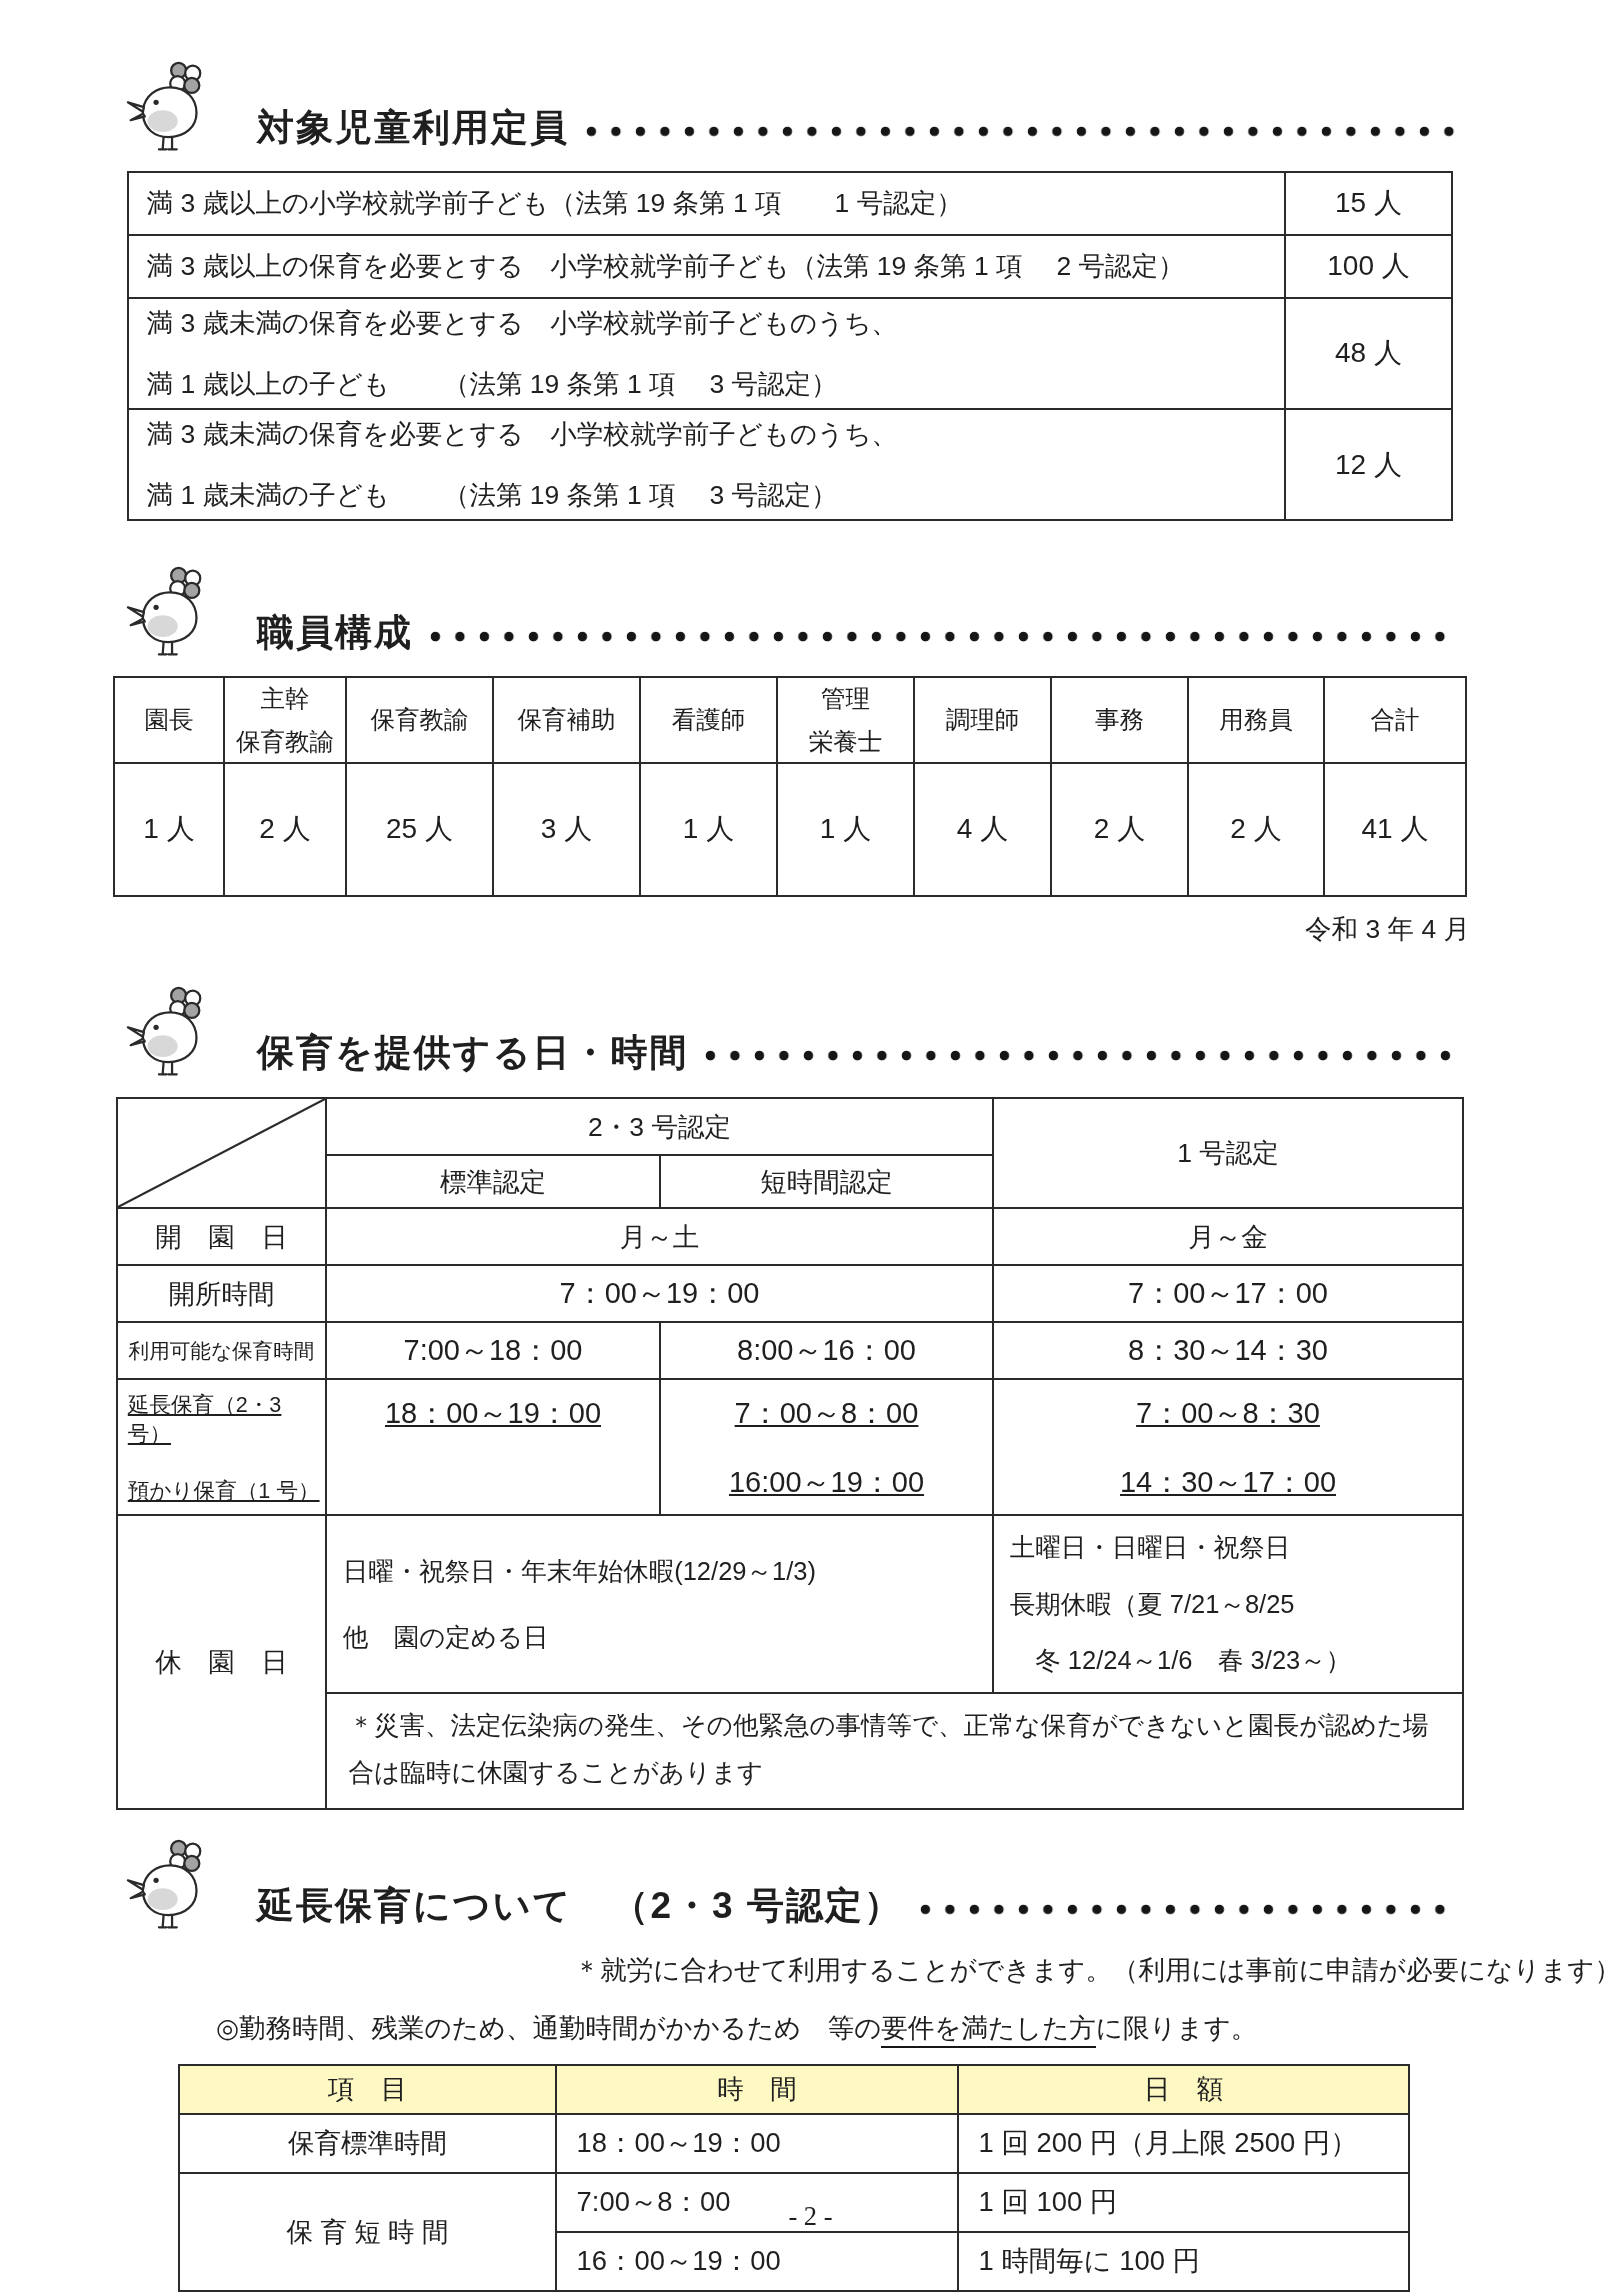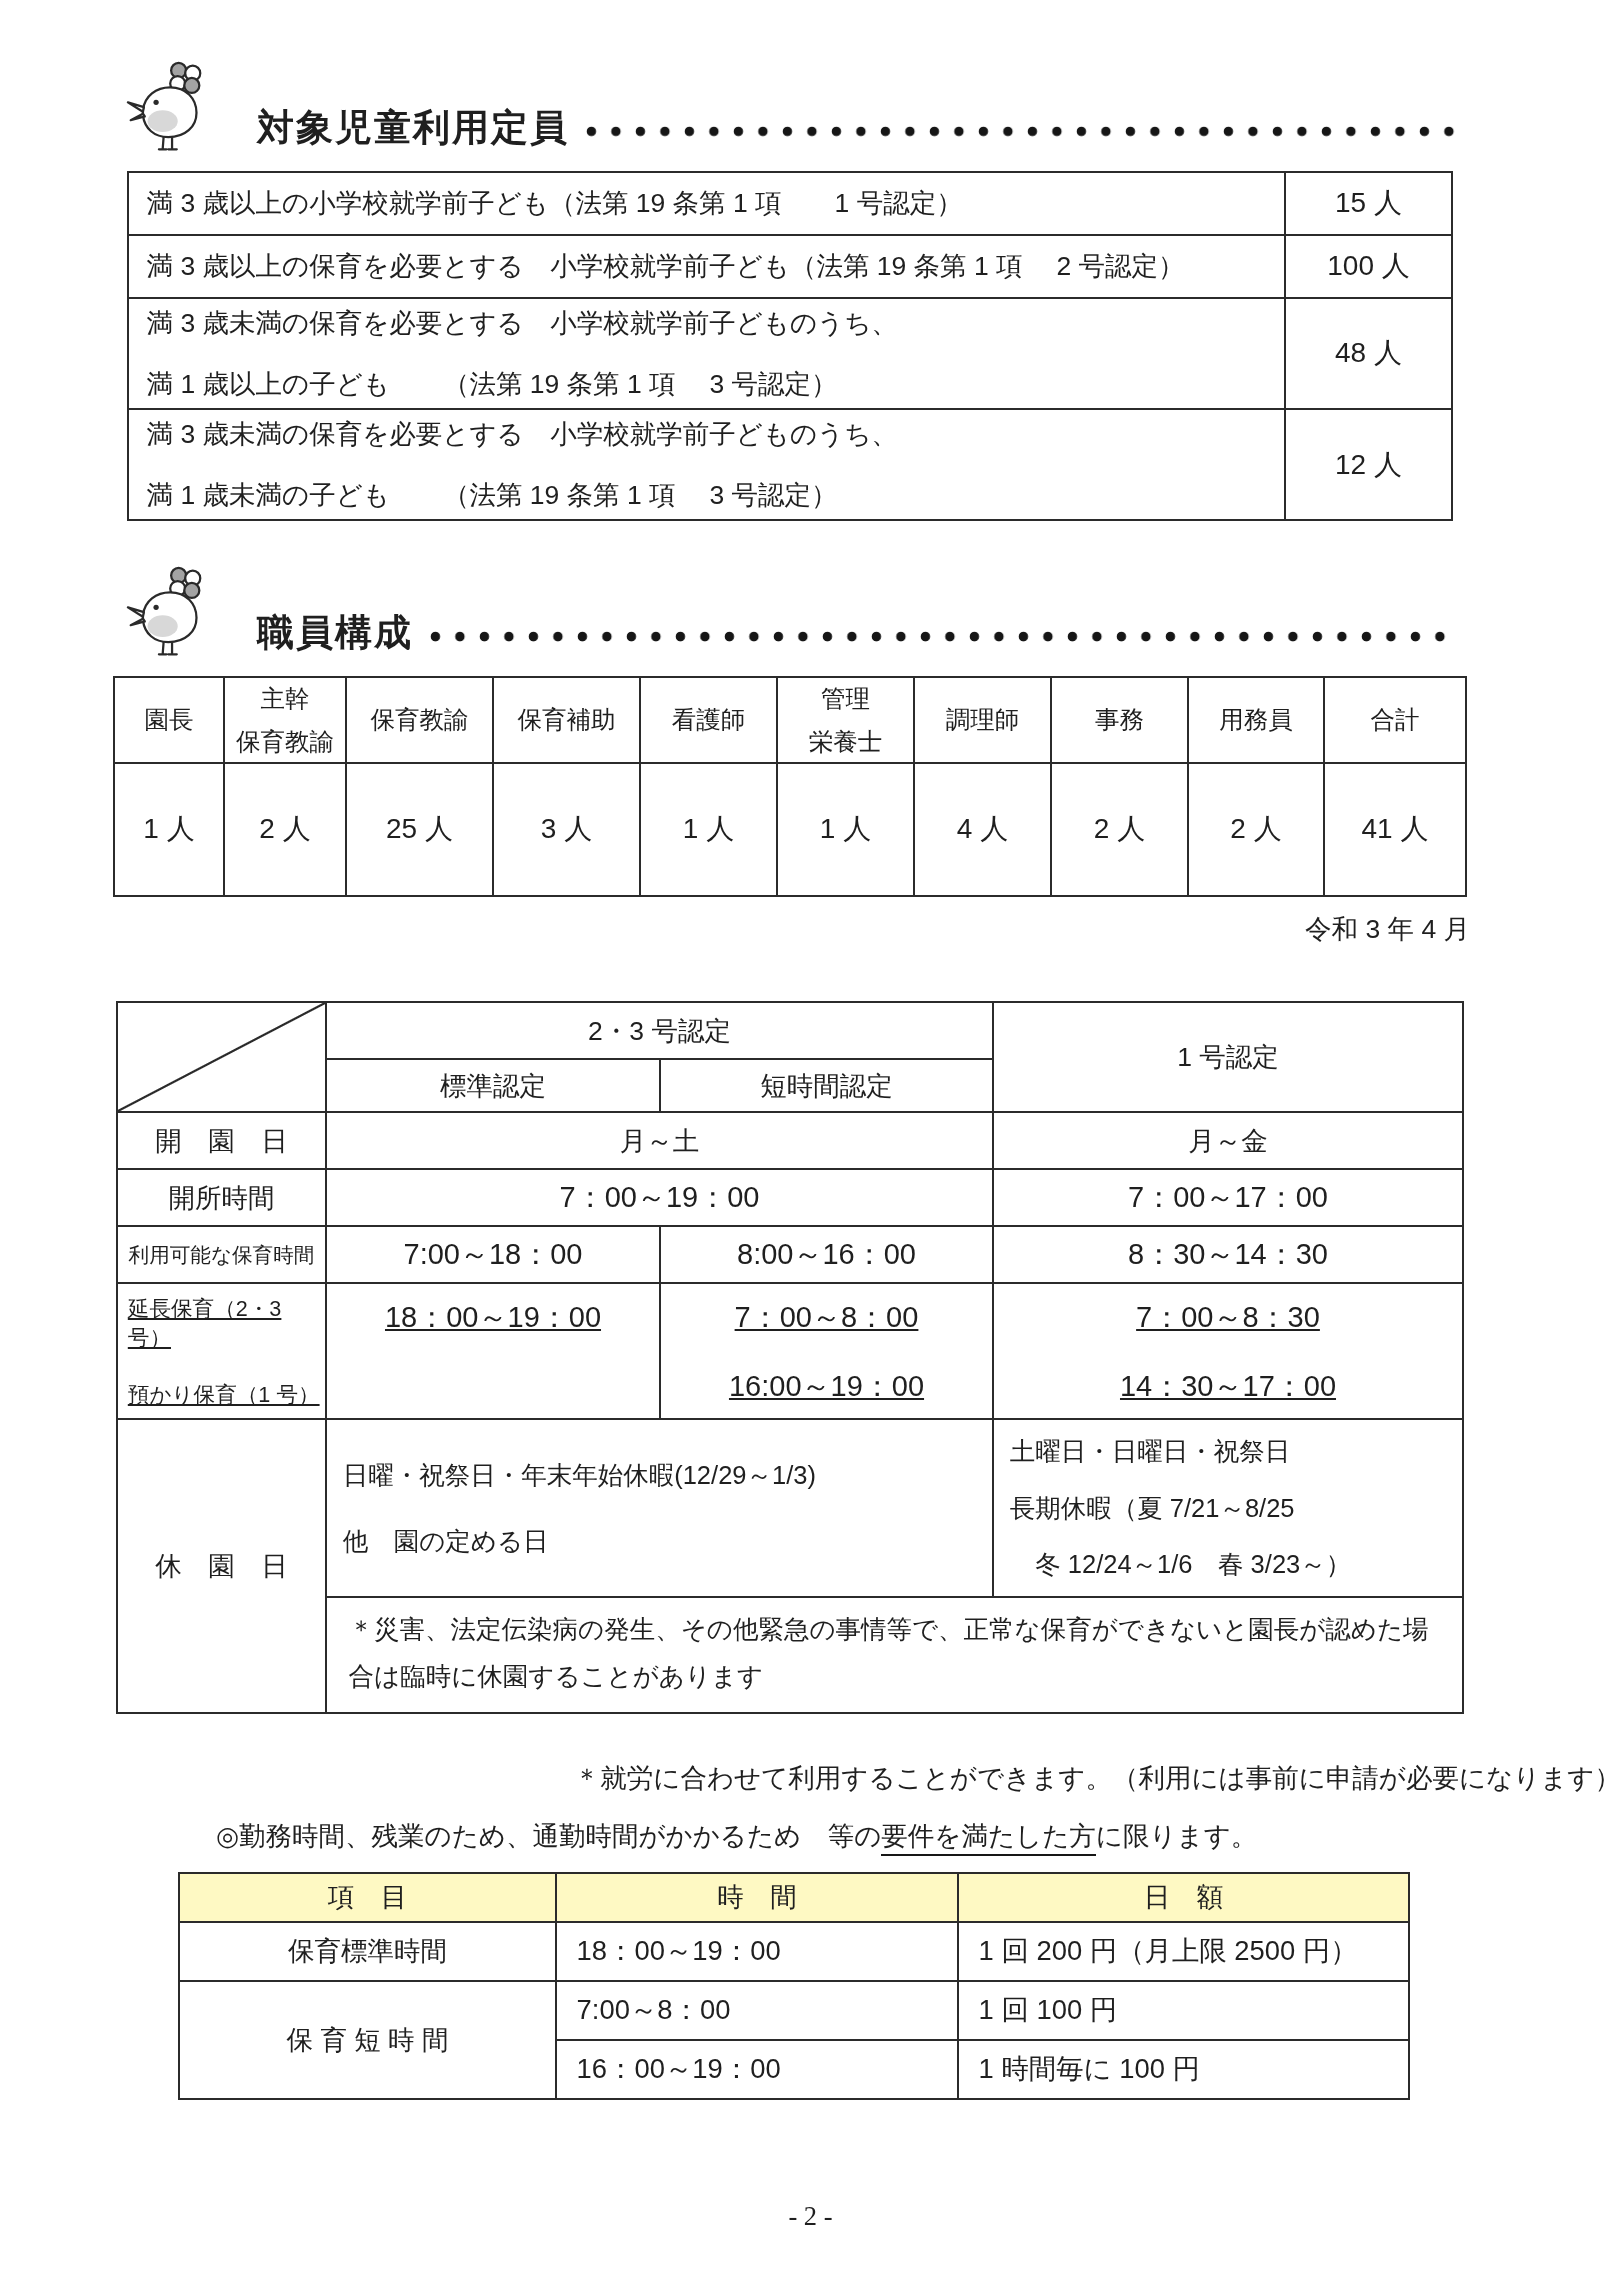--- a/index.html
+++ b/index.html
@@ -254,20 +254,29 @@
         <td>2 人</td>
         <td>41 人</td>
       </tr>
     </tbody>
   </table>
 
   <div class="asof">令和 3 年 4 月</div>
 
   <div style="height:39px"></div>
 
+  <div class="section-header">
+    <svg class="bird" viewBox="0 0 112 96" width="110" height="94">
+        <use href="#bird-symbol"></use>
+      </svg>
+    <div class="header-row">
+      <h2 class="section-title">保育を提供する日・時間</h2>
+      <div class="dots"></div>
+    </div>
+  </div>
 
   <table class="doc-table sched-table">
     <colgroup>
         <col style="width:209px">
         <col style="width:334px">
         <col style="width:333px">
         <col style="width:470px">
       </colgroup>
     <tbody>
       <tr class="sch-hr1">
@@ -325,20 +334,29 @@
         </td>
       </tr>
       <tr class="sch-r-note">
         <td class="sch-note" colspan="3">＊災害、法定伝染病の発生、その他緊急の事情等で、正常な保育ができないと園長が認めた場合は臨時に休園することがあります</td>
       </tr>
     </tbody>
   </table>
 
   <div style="height:29px"></div>
 
+  <div class="section-header">
+    <svg class="bird" viewBox="0 0 112 96" width="110" height="94">
+        <use href="#bird-symbol"></use>
+      </svg>
+    <div class="header-row">
+      <h2 class="section-title">延長保育について　（2・3 号認定）</h2>
+      <div class="dots"></div>
+    </div>
+  </div>
 
   <p class="ext-note1">＊就労に合わせて利用することができます。（利用には事前に申請が必要になります）</p>
   <p class="ext-note2"><span>◎勤務時間、残業のため、通勤時間がかかるため　等の</span><span class="ul">要件を満たした方</span><span>に限ります。</span></p>
 
   <table class="doc-table fee-table">
     <colgroup>
         <col style="width:377px">
         <col style="width:402px">
         <col style="width:451px">
       </colgroup>

